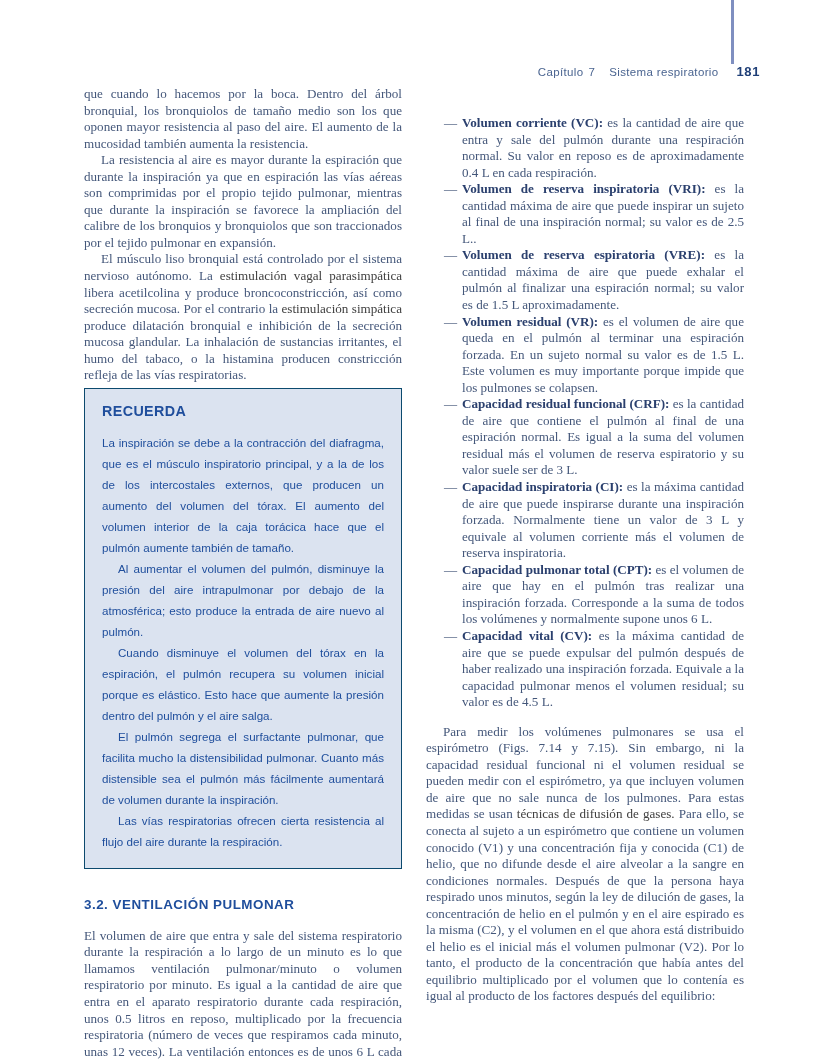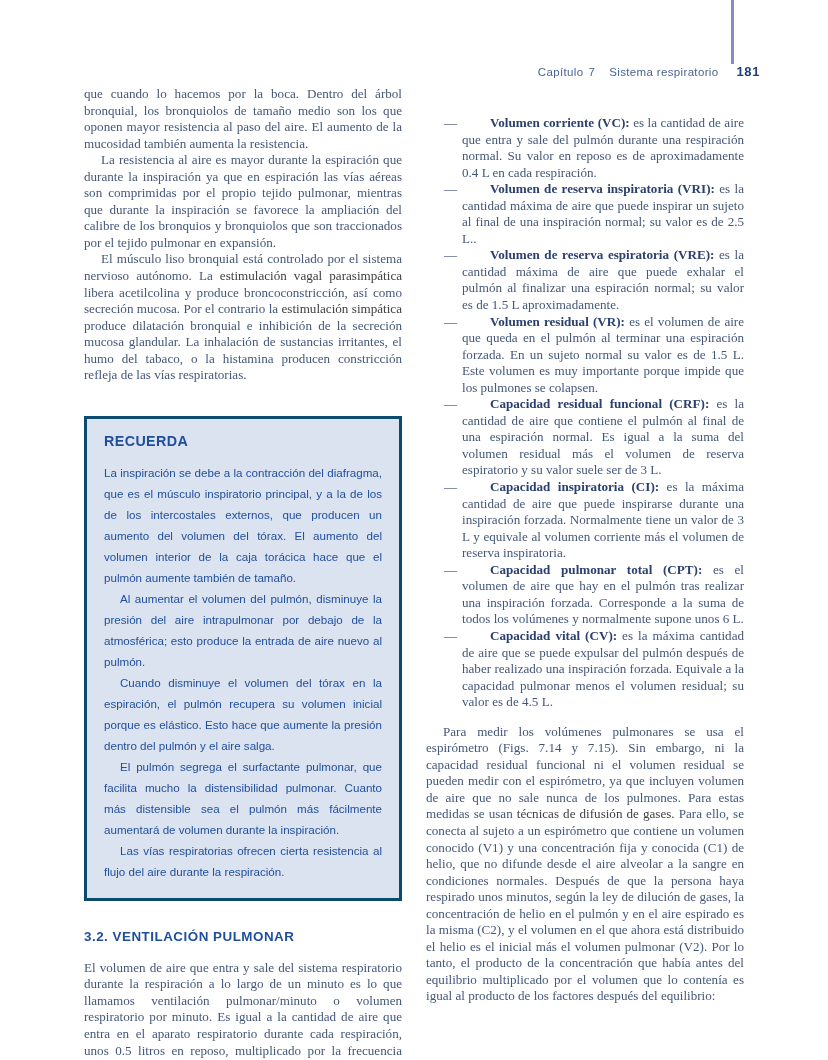--- a/index.html
+++ b/index.html
@@ -70,22 +70,22 @@
     text-indent: 17px;
     color: #44577a;
     -webkit-hyphens: none;
     hyphens: none;
   }
   p.body-par.no-indent { text-indent: 0; }
   p.body-par b { font-weight: normal; color: #404040; }
 
   
   #recuerda-box {
-    margin-top: 32px;
-    border: 3px solid #0c4a6e;
+    margin-top: 4px;
+    border: 1px solid #0c4a6e;
     background: #dbe3f0;
     padding: 14px 17px 16px 17px;
     box-sizing: border-box;
   }
   #recuerda-title {
     font-family: "Liberation Sans", sans-serif;
     font-weight: bold;
     font-size: 14.3px;
     letter-spacing: 0.4px;
     color: #1f4e9c;
@@ -141,21 +141,20 @@
   }
   ul.dash-list li .dash {
     position: absolute;
     left: 0;
     top: 0;
     color: #44577a;
   }
   ul.dash-list li b {
     font-weight: bold;
     color: #2b406e;
-    margin-left: 28px;
   }
 </style>
 </head>
 <body>
 
 <div id="head-rule"></div>
 
 <div id="running-head">
   <span class="chapter-word">Capítulo</span>
   <span class="chapter-num">7</span>

